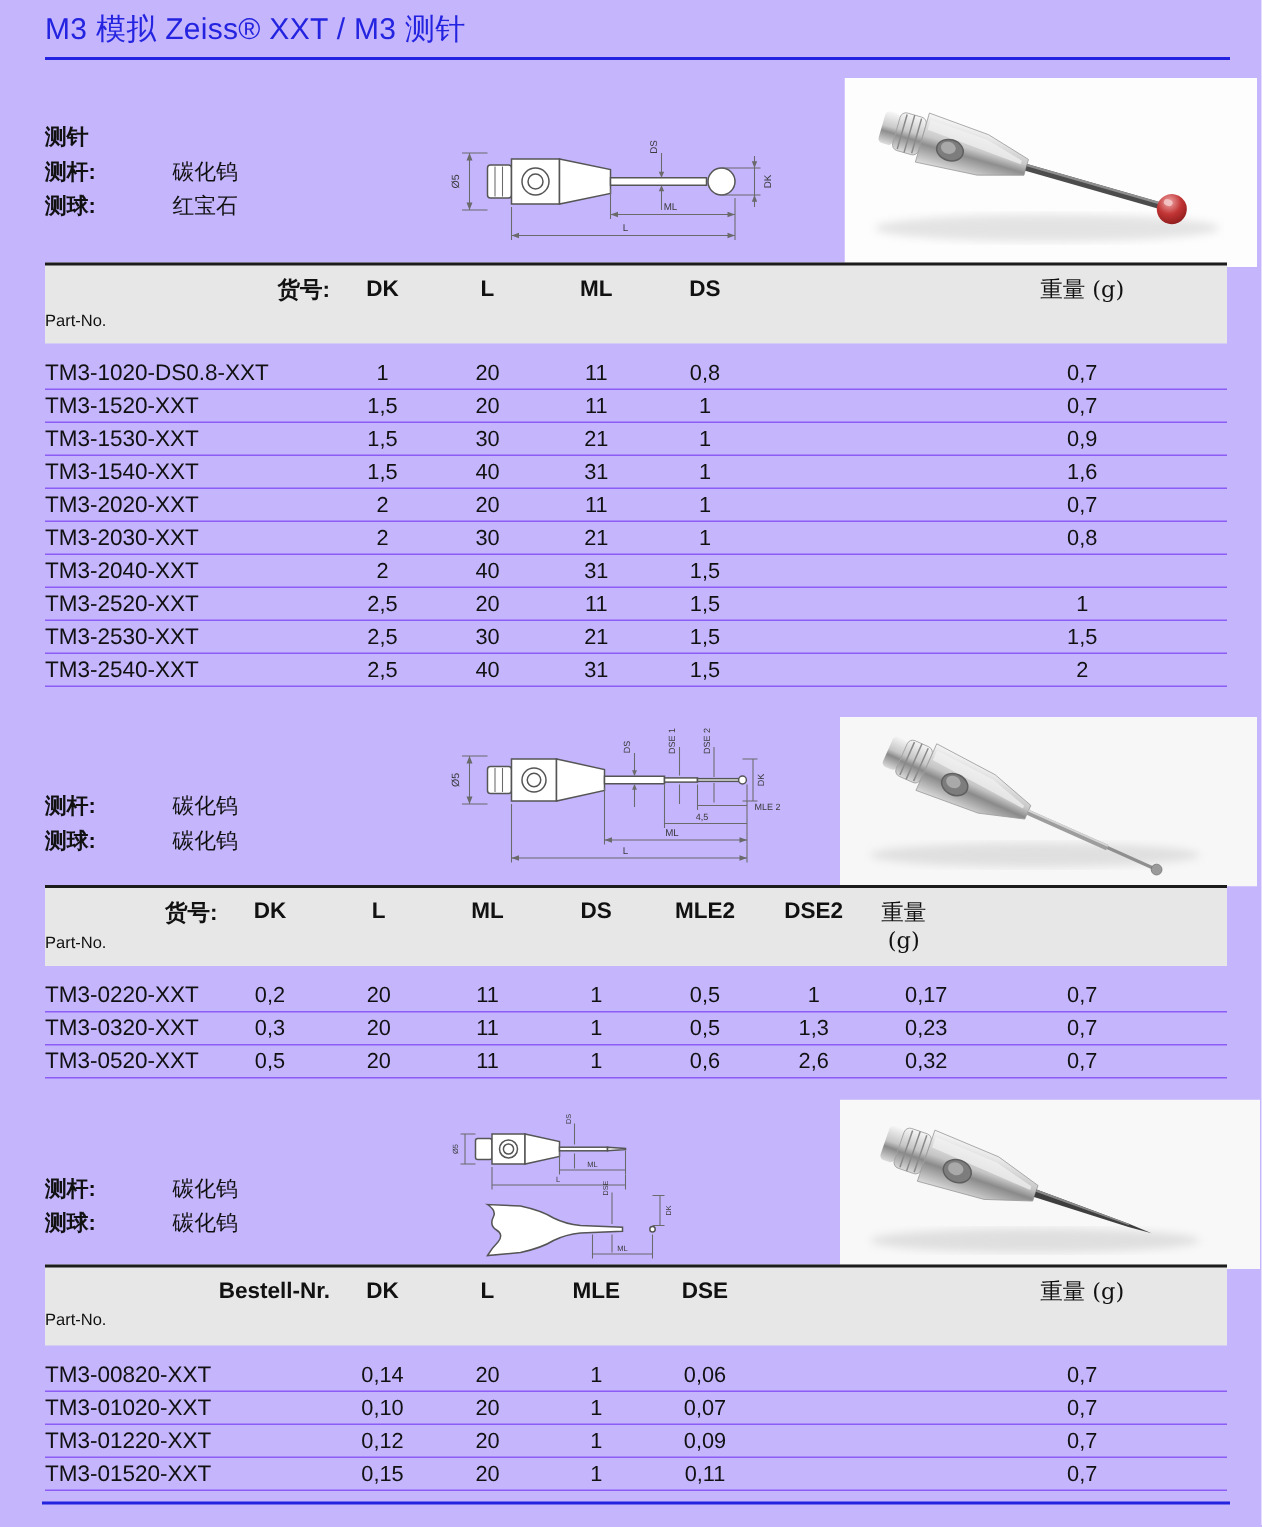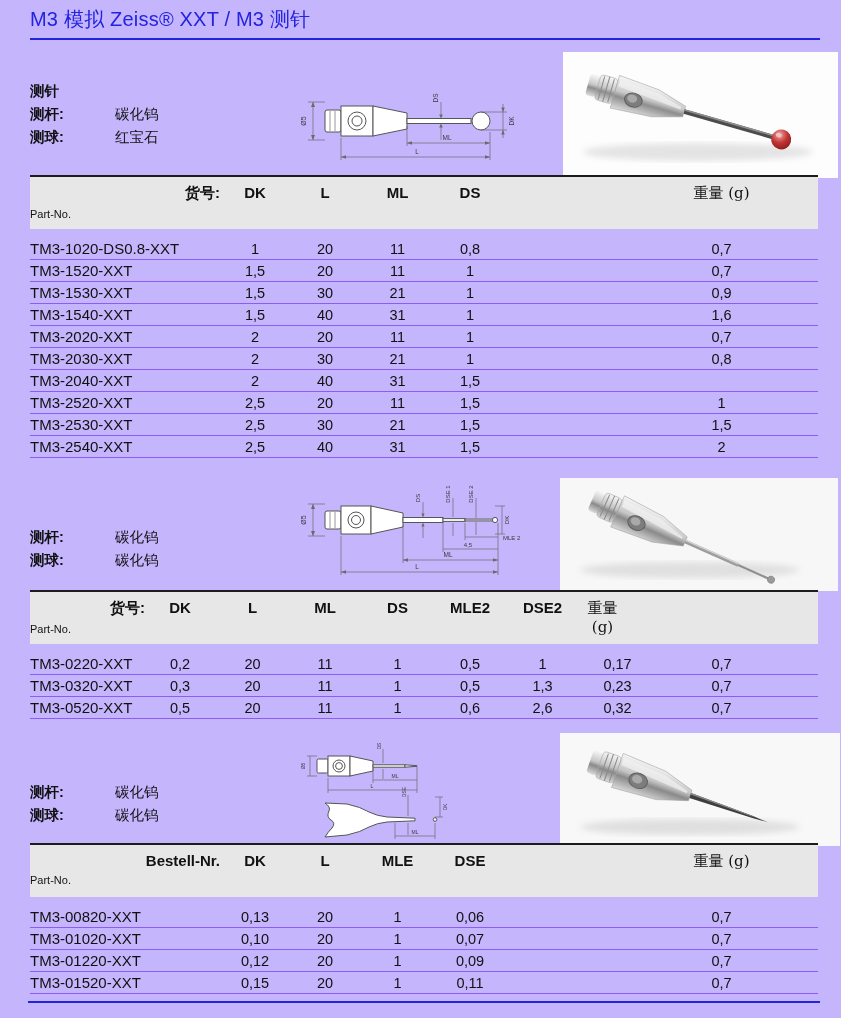--- a/index.html
+++ b/index.html
@@ -489,21 +489,21 @@
       </div>
       <div class="th c">DK</div>
         <div class="th c">L</div>
         <div class="th c">MLE</div>
         <div class="th c">DSE</div>
       <div class="th wt">重量 (g)</div>
     </div>
     <div class="tbody">
         <div class="trow">
           <div class="td id">TM3-00820-XXT</div>
-          <div class="td c">0,13</div>
+          <div class="td c">0,14</div>
           <div class="td c">20</div>
           <div class="td c">1</div>
           <div class="td c">0,06</div>
           <div class="td wt">0,7</div>
         </div>
         <div class="trow">
           <div class="td id">TM3-01020-XXT</div>
           <div class="td c">0,10</div>
           <div class="td c">20</div>
           <div class="td c">1</div>

